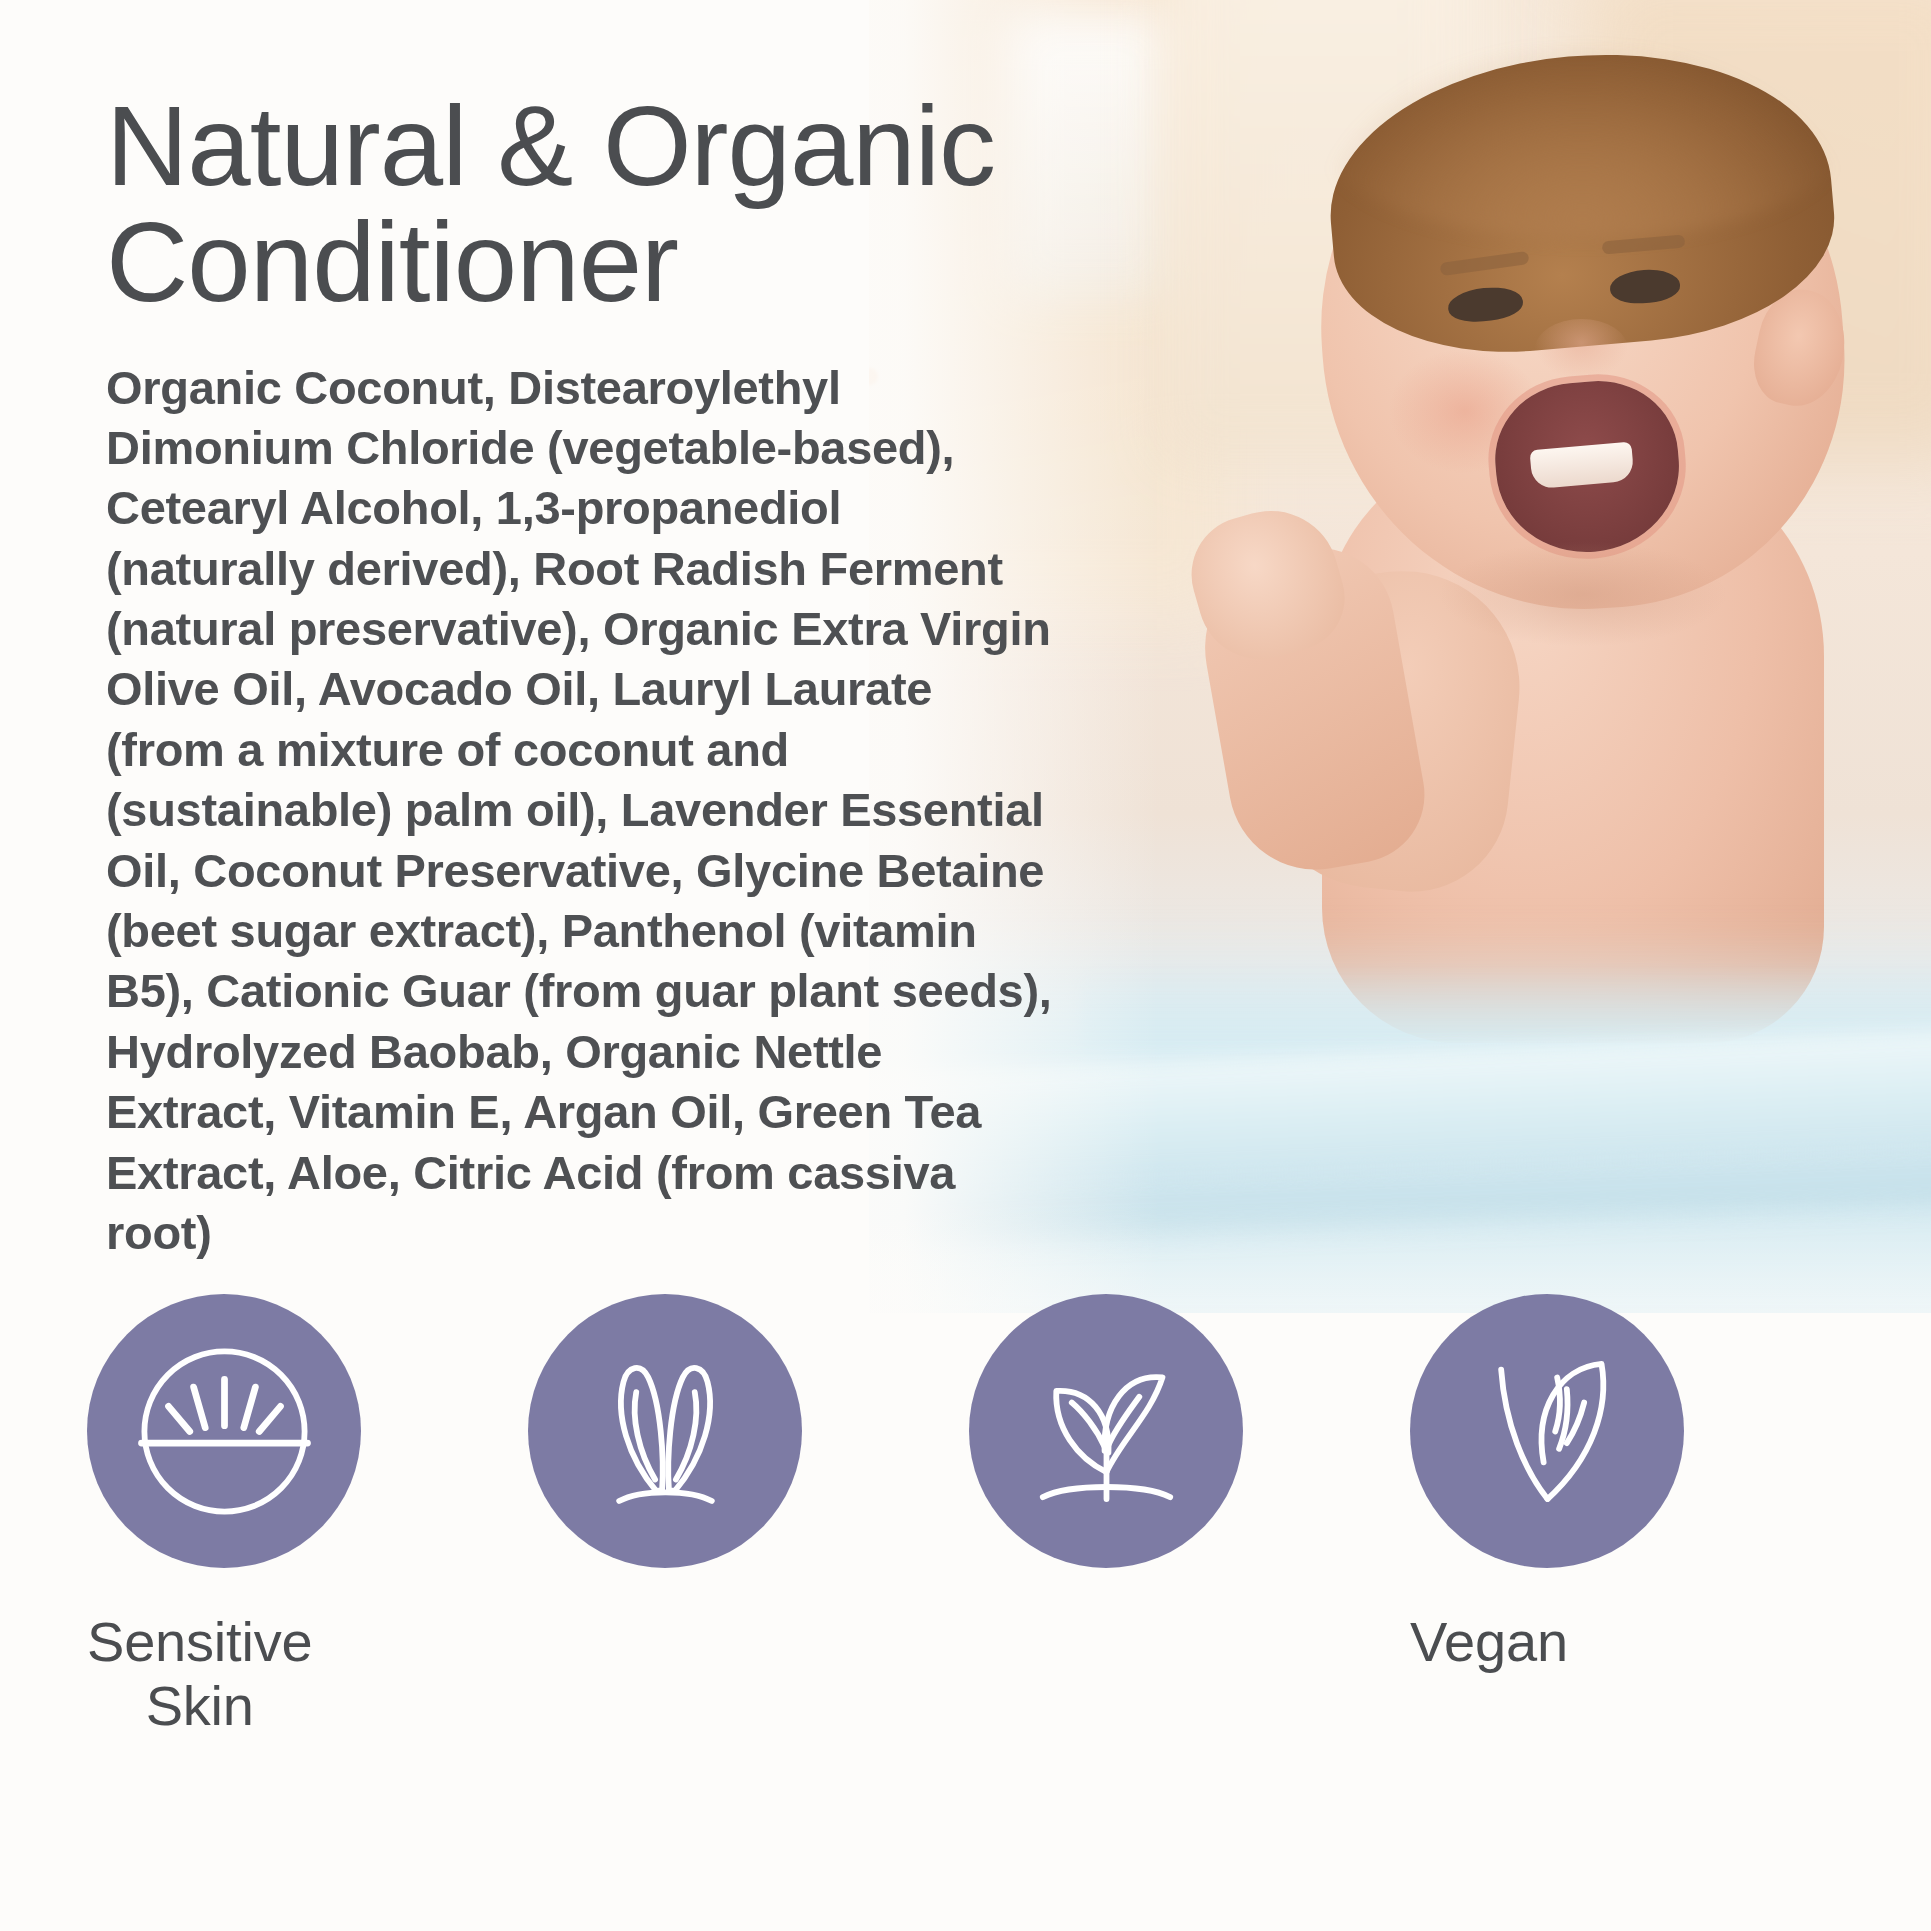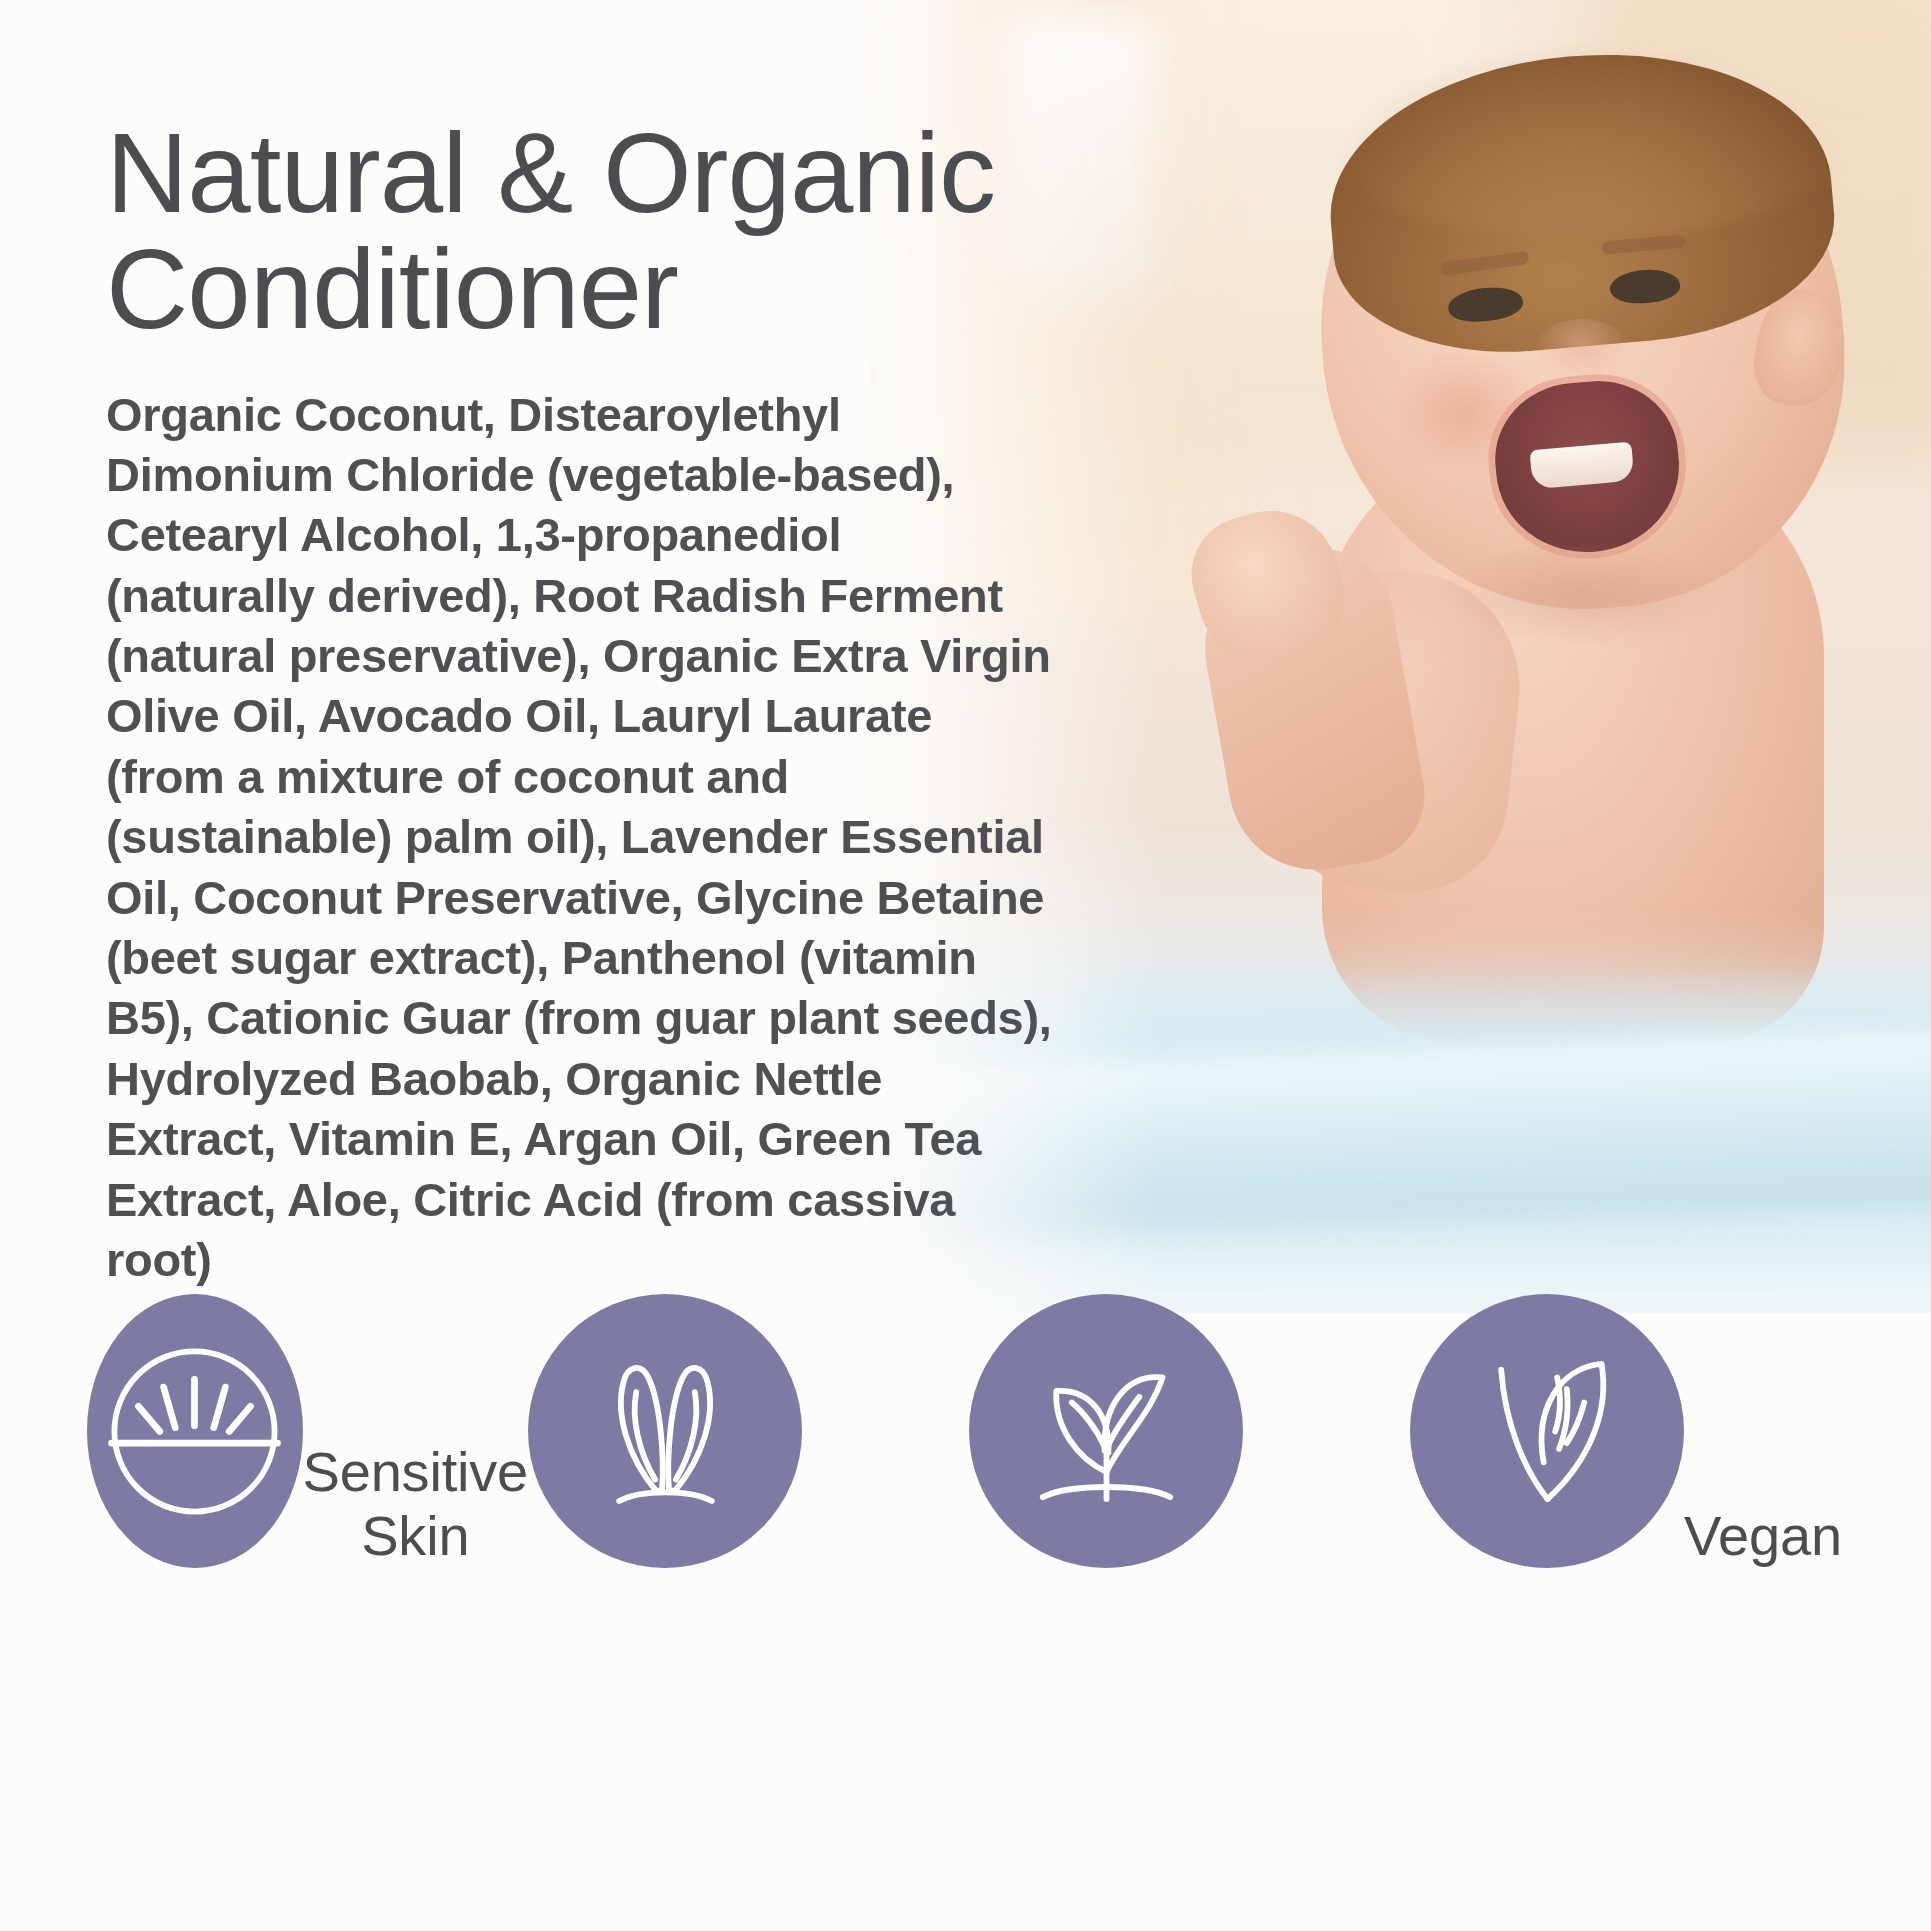--- a/index.html
+++ b/index.html
@@ -179,21 +179,21 @@
   }
   .fade-bottom {
     position:absolute; left:0; bottom:0; width:1931px; height:734px;
     background:linear-gradient(180deg,rgba(253,252,250,0) 0%,rgba(253,252,250,.86) 34%,#fdfcfa 64%);
     pointer-events:none;
   }
 
   
   .content {
     position:absolute; left:0; top:0; width:1062px; height:1931px;
-    padding:115px 0 0 106px;
+    padding:88px 0 0 106px;
     z-index:5;
   }
   .title {
     font-size:114px;
     line-height:1.02;
     font-weight:300;
     letter-spacing:-1px;
     color:#4b4d50;
     max-width:917px;
   }
@@ -211,22 +211,22 @@
   .badges {
     position:absolute;
     left:87px; top:1294px;
     width:1767px;
     display:flex;
     z-index:6;
   }
   .badge {
     width:441px;
     display:flex;
-    flex-direction:row;
-    align-items:flex-end;
+    flex-direction:column;
+    align-items:flex-start;
   }
   .badge-circle {
     width:274px; height:274px;
     border-radius:50%;
     background:#7d7ba4;
     display:flex; align-items:center; justify-content:center;
   }
   .badge-circle svg { display:block; }
   .badge-label {
     margin-top:42px;

